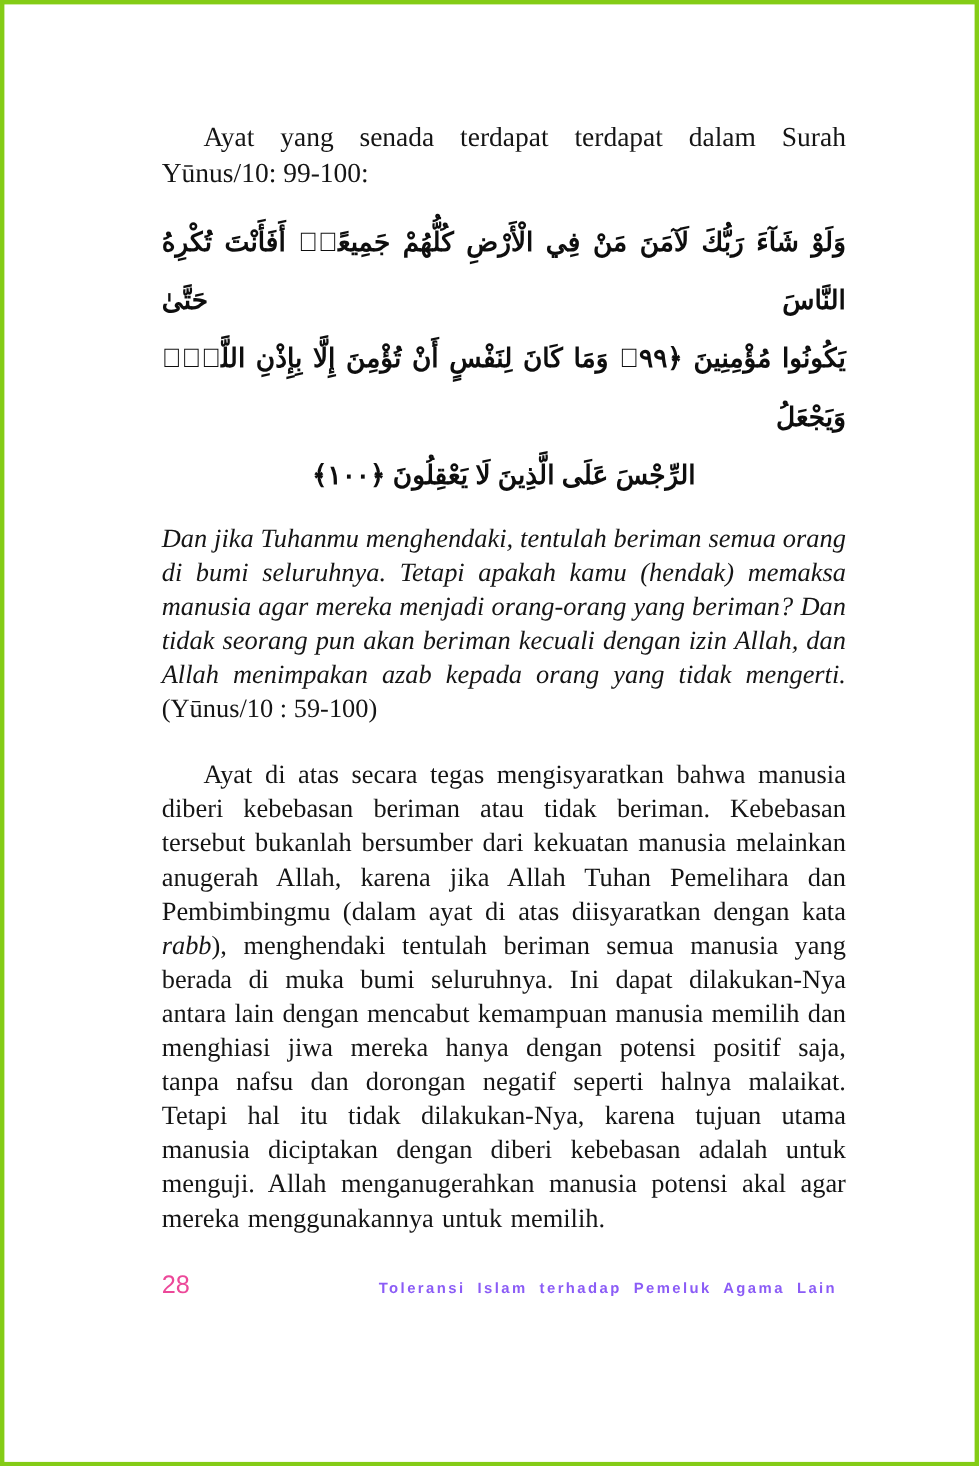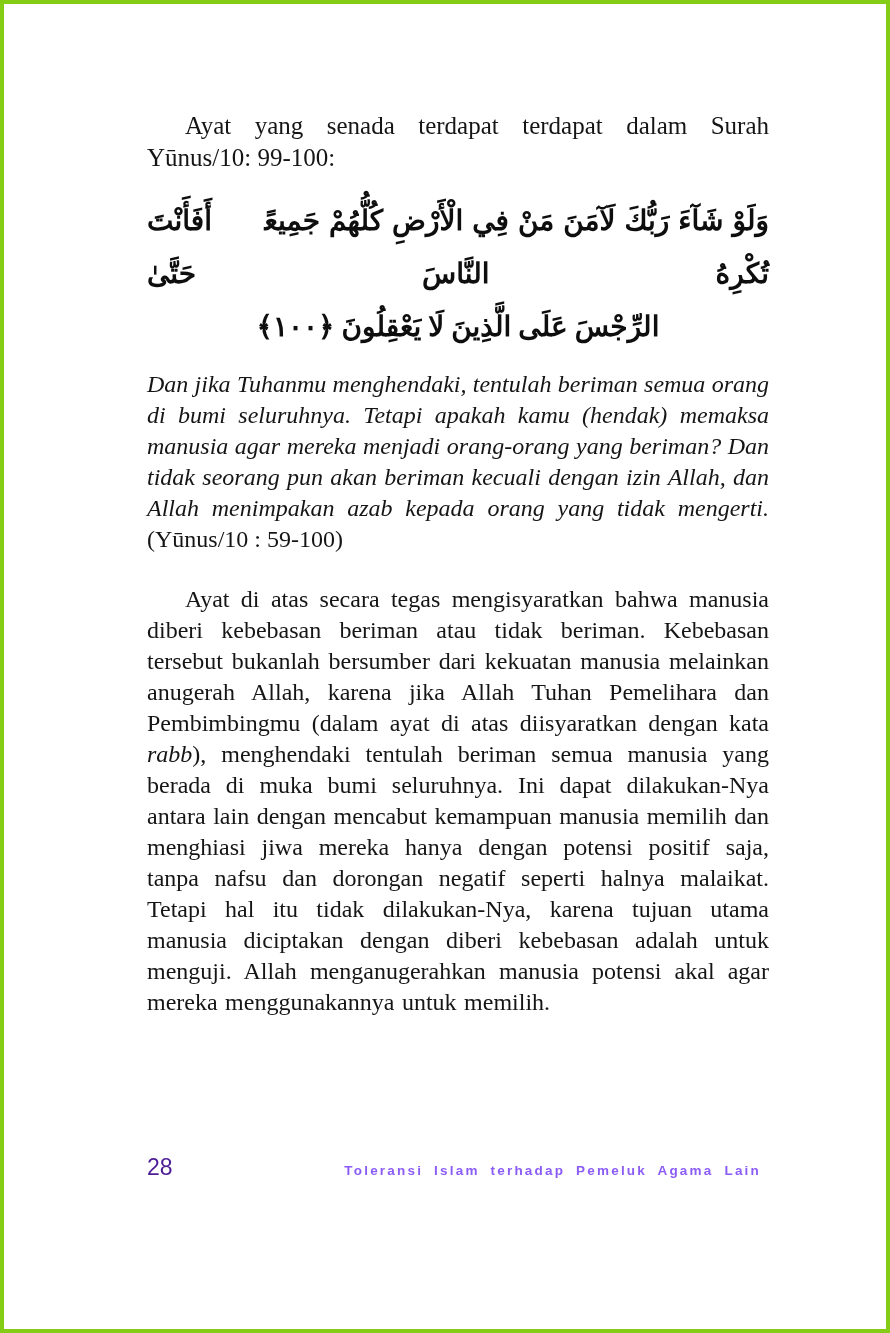--- a/index.html
+++ b/index.html
@@ -31,22 +31,22 @@
     line-height: 32px;
     text-align: justify;
     text-indent: 38px;
   }
 
   .arabic {
     direction: rtl;
     margin: 20px 0 16px 0;
   }
   .ar-line {
-    font-family: Liberation Serif, serif;
-    font-size: 28px;
+    font-family: Liberation Sans, sans-serif;
+    font-size: 24px;
     line-height: 53px;
     font-weight: 700;
     color: #0e0e0e;
   }
   .ar-just {
     text-align: justify;
     text-align-last: justify;
   }
   .ar-center {
     text-align: center;
@@ -79,41 +79,42 @@
     left: 143px;
     right: 125px;
     top: 1150px;
     display: flex;
     justify-content: space-between;
     align-items: baseline;
   }
   .page-number {
     font-family: "Liberation Sans", sans-serif;
     font-size: 23px;
-    color: #4c1d95;
+    color: #ec4899;
   }
   .running-title {
     font-family: "Liberation Sans", sans-serif;
     font-size: 13.5px;
     font-weight: 600;
     letter-spacing: 2.2px;
     word-spacing: 5px;
     color: #8b5cf6;
   }
 </style>
 </head>
 <body>
 
 <div class="page">
   <main class="content">
 
     <p class="intro">Ayat yang senada terdapat terdapat dalam Surah Yūnus/10: 99-100:</p>
 
     <div class="arabic">
       <div class="ar-line ar-just">وَلَوْ شَآءَ رَبُّكَ لَآمَنَ مَنْ فِي الْأَرْضِ كُلُّهُمْ جَمِيعًاۚ أَفَأَنْتَ تُكْرِهُ النَّاسَ حَتَّىٰ</div>
+      <div class="ar-line ar-just">يَكُونُوا مُؤْمِنِينَ ﴿٩٩﴾ وَمَا كَانَ لِنَفْسٍ أَنْ تُؤْمِنَ إِلَّا بِإِذْنِ اللَّهِۚ وَيَجْعَلُ</div>
       <div class="ar-line ar-center">الرِّجْسَ عَلَى الَّذِينَ لَا يَعْقِلُونَ ﴿١٠٠﴾</div>
     </div>
 
     <p class="translation"><em>Dan jika Tuhanmu menghendaki, tentulah beriman semua orang di bumi seluruhnya. Tetapi apakah kamu (hendak) memaksa manusia agar mereka menjadi orang-orang yang beriman? Dan tidak seorang pun akan beriman kecuali dengan izin Allah, dan Allah menimpakan azab kepada orang yang tidak mengerti.</em> <span class="ref">(Yūnus/10 : 59-100)</span></p>
 
     <div id="body-paragraphs">
         <p class="body-para"><span>Ayat di atas secara tegas mengisyaratkan bahwa manusia diberi kebebasan beriman atau tidak beriman. Kebebasan tersebut bukanlah bersumber dari kekuatan manusia melainkan anugerah Allah, karena jika Allah Tuhan Pemelihara dan Pembimbingmu (dalam ayat di atas diisyaratkan dengan kata </span><span class="it">rabb</span><span>), menghendaki tentulah beriman semua manusia yang berada di muka bumi seluruhnya. Ini dapat dilakukan-Nya antara lain dengan mencabut kemampuan manusia memilih dan menghiasi jiwa mereka hanya dengan potensi positif saja, tanpa nafsu dan dorongan negatif seperti halnya malaikat. Tetapi hal itu tidak dilakukan-Nya, karena tujuan utama manusia diciptakan dengan diberi kebebasan adalah untuk menguji. Allah menganugerahkan manusia potensi akal agar mereka menggunakannya untuk memilih.</span></p>
       </div>
 
   </main>

